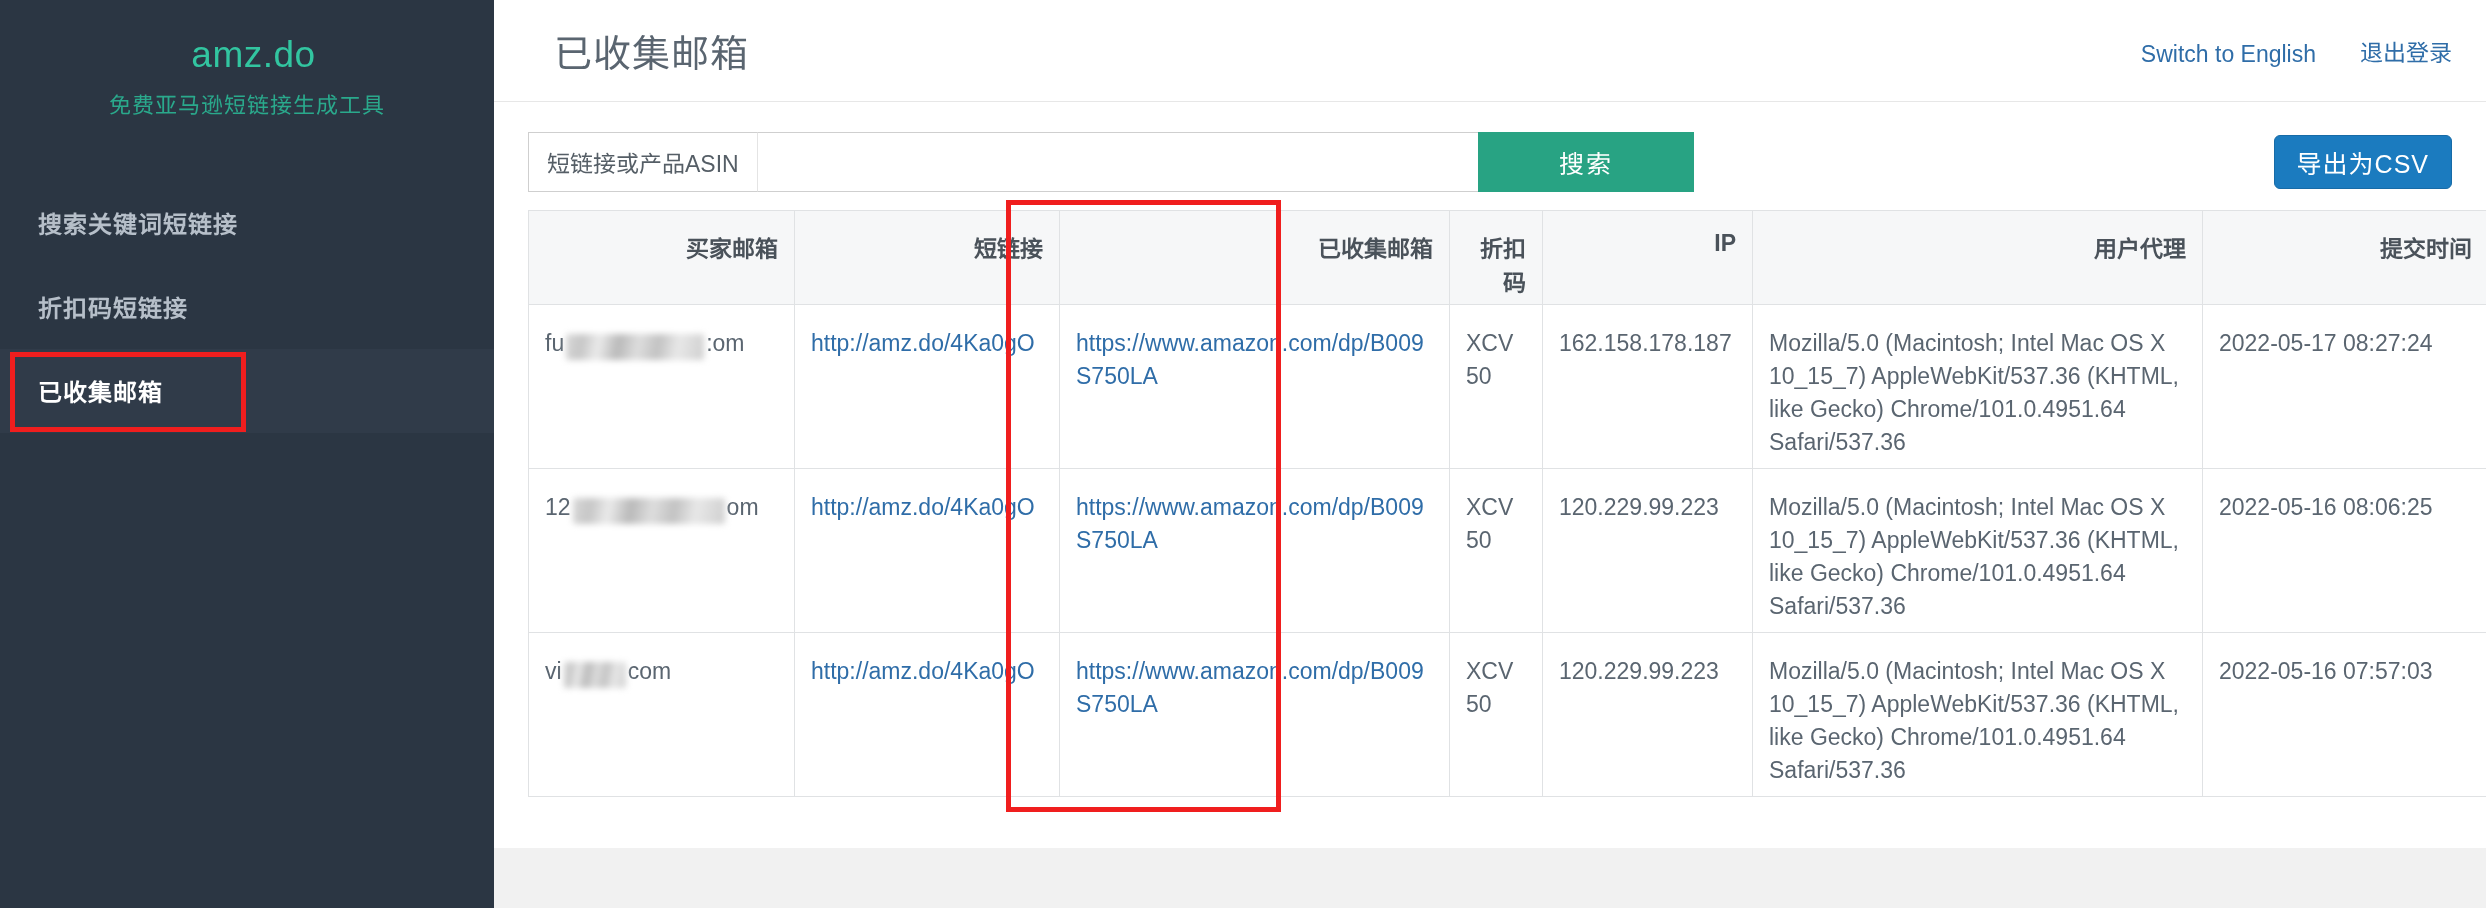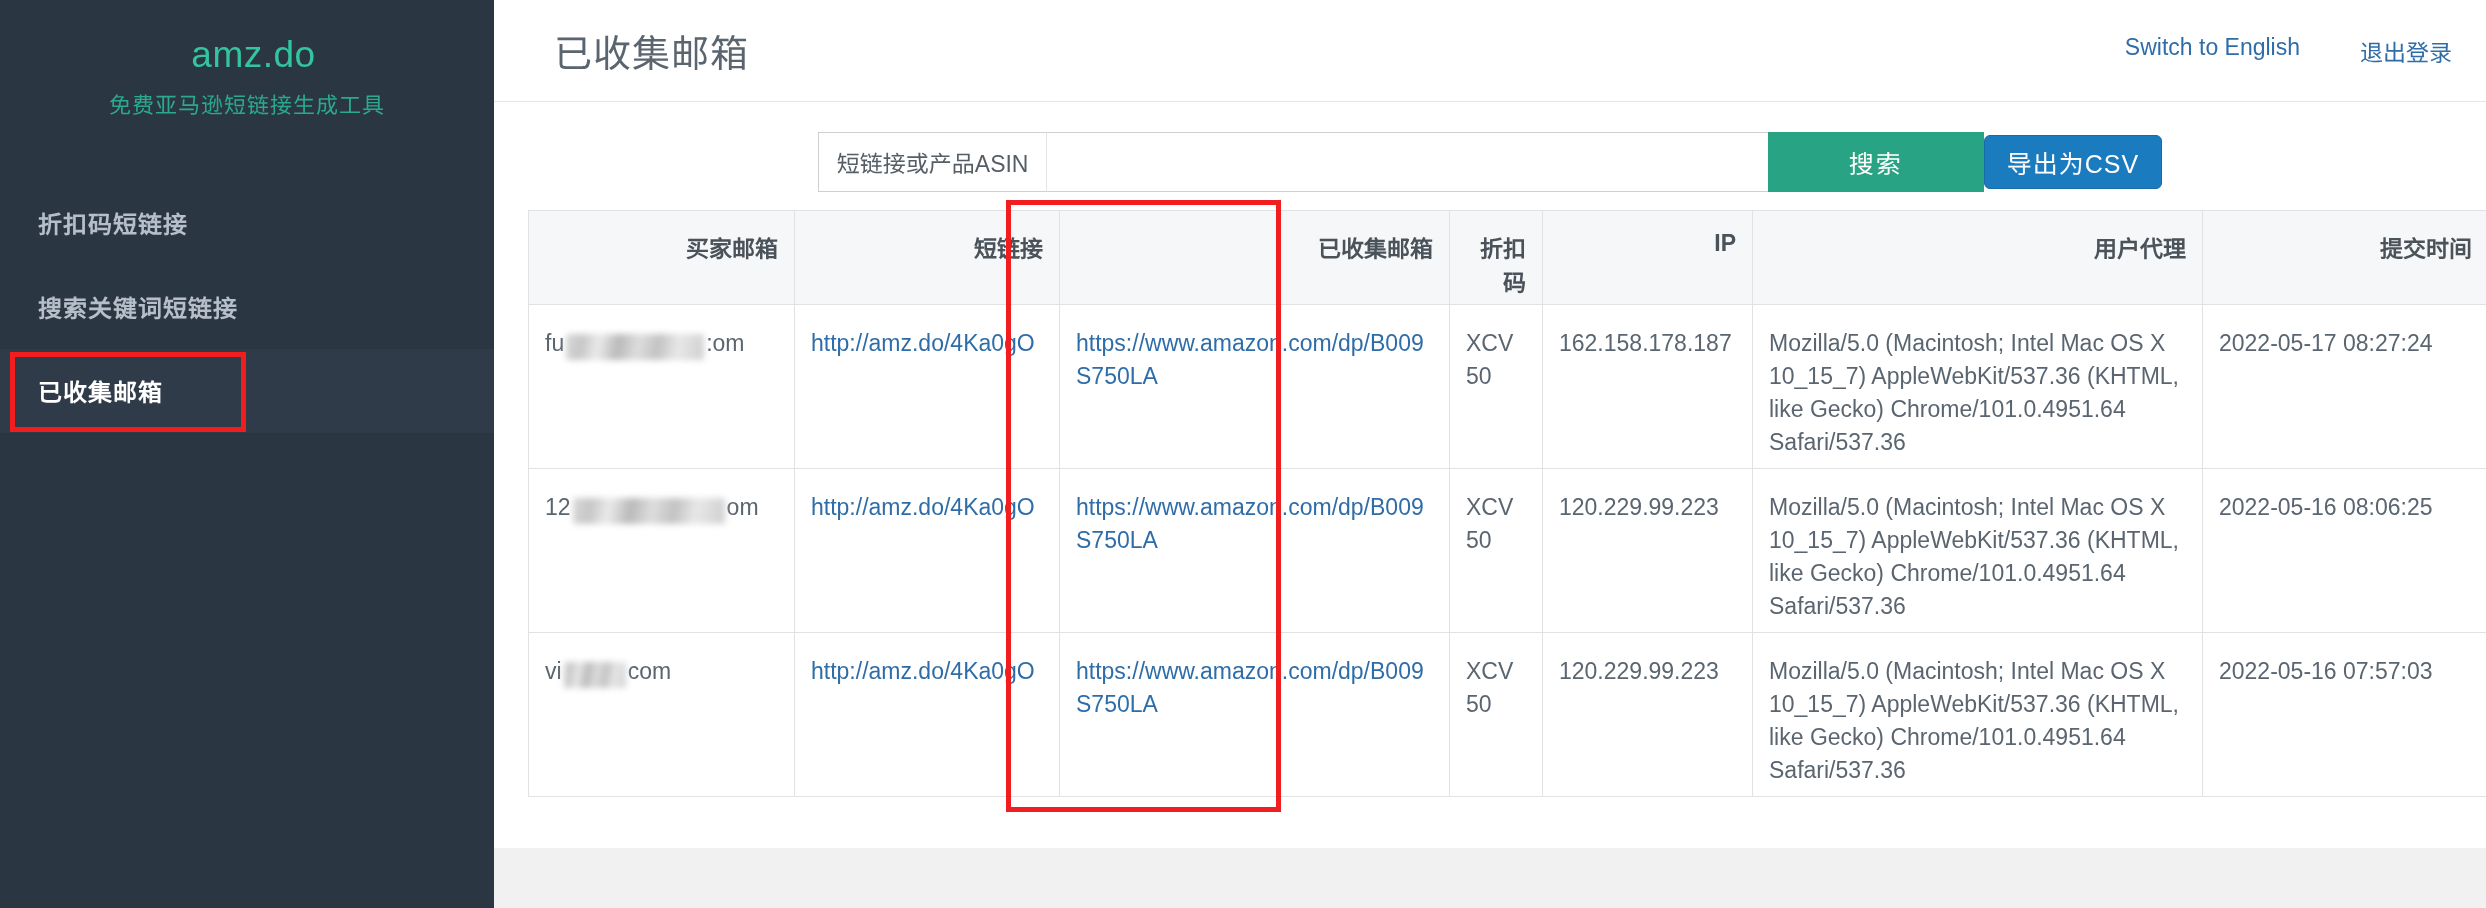--- a/index.html
+++ b/index.html
@@ -103,41 +103,41 @@
     background: #ffffff;
   }
   .page-title {
     font-size: 38px;
     color: #5a6570;
     font-weight: 400;
     letter-spacing: 1px;
   }
   .topbar-actions {
     display: flex;
-    align-items: flex-start;
-    gap: 60px;
+    align-items: flex-end;
+    gap: 44px;
   }
   .topbar-link {
     color: #2f6da8;
     font-size: 23px;
     text-decoration: none;
     cursor: pointer;
     white-space: nowrap;
   }
 
   .content {
     padding: 30px 34px 0 34px;
     background: #ffffff;
     height: 806px;
   }
 
   .toolbar-row {
     display: flex;
     align-items: flex-start;
-    justify-content: center;
+    justify-content: space-between;
     height: 60px;
   }
   .input-group {
     display: flex;
     align-items: stretch;
     width: 1166px;
     height: 60px;
   }
   .input-addon {
     display: flex;
@@ -270,24 +270,24 @@
 <div id="app">
 
   <aside class="sidebar">
     <div class="brand">
       <div class="brand-title">amz.do</div>
       <div class="brand-sub">免费亚马逊短链接生成工具</div>
     </div>
 
     <nav class="nav">
       <div class="nav-item">
+        <span>搜索关键词短链接</span>
+      </div>
+      <div class="nav-item">
         <span>折扣码短链接</span>
-      </div>
-      <div class="nav-item">
-        <span>搜索关键词短链接</span>
       </div>
       <div class="nav-item active">
         <span>已收集邮箱</span>
       </div>
     </nav>
 
     <div class="annot annot-sidebar"></div>
   </aside>
 
   <section class="main">

